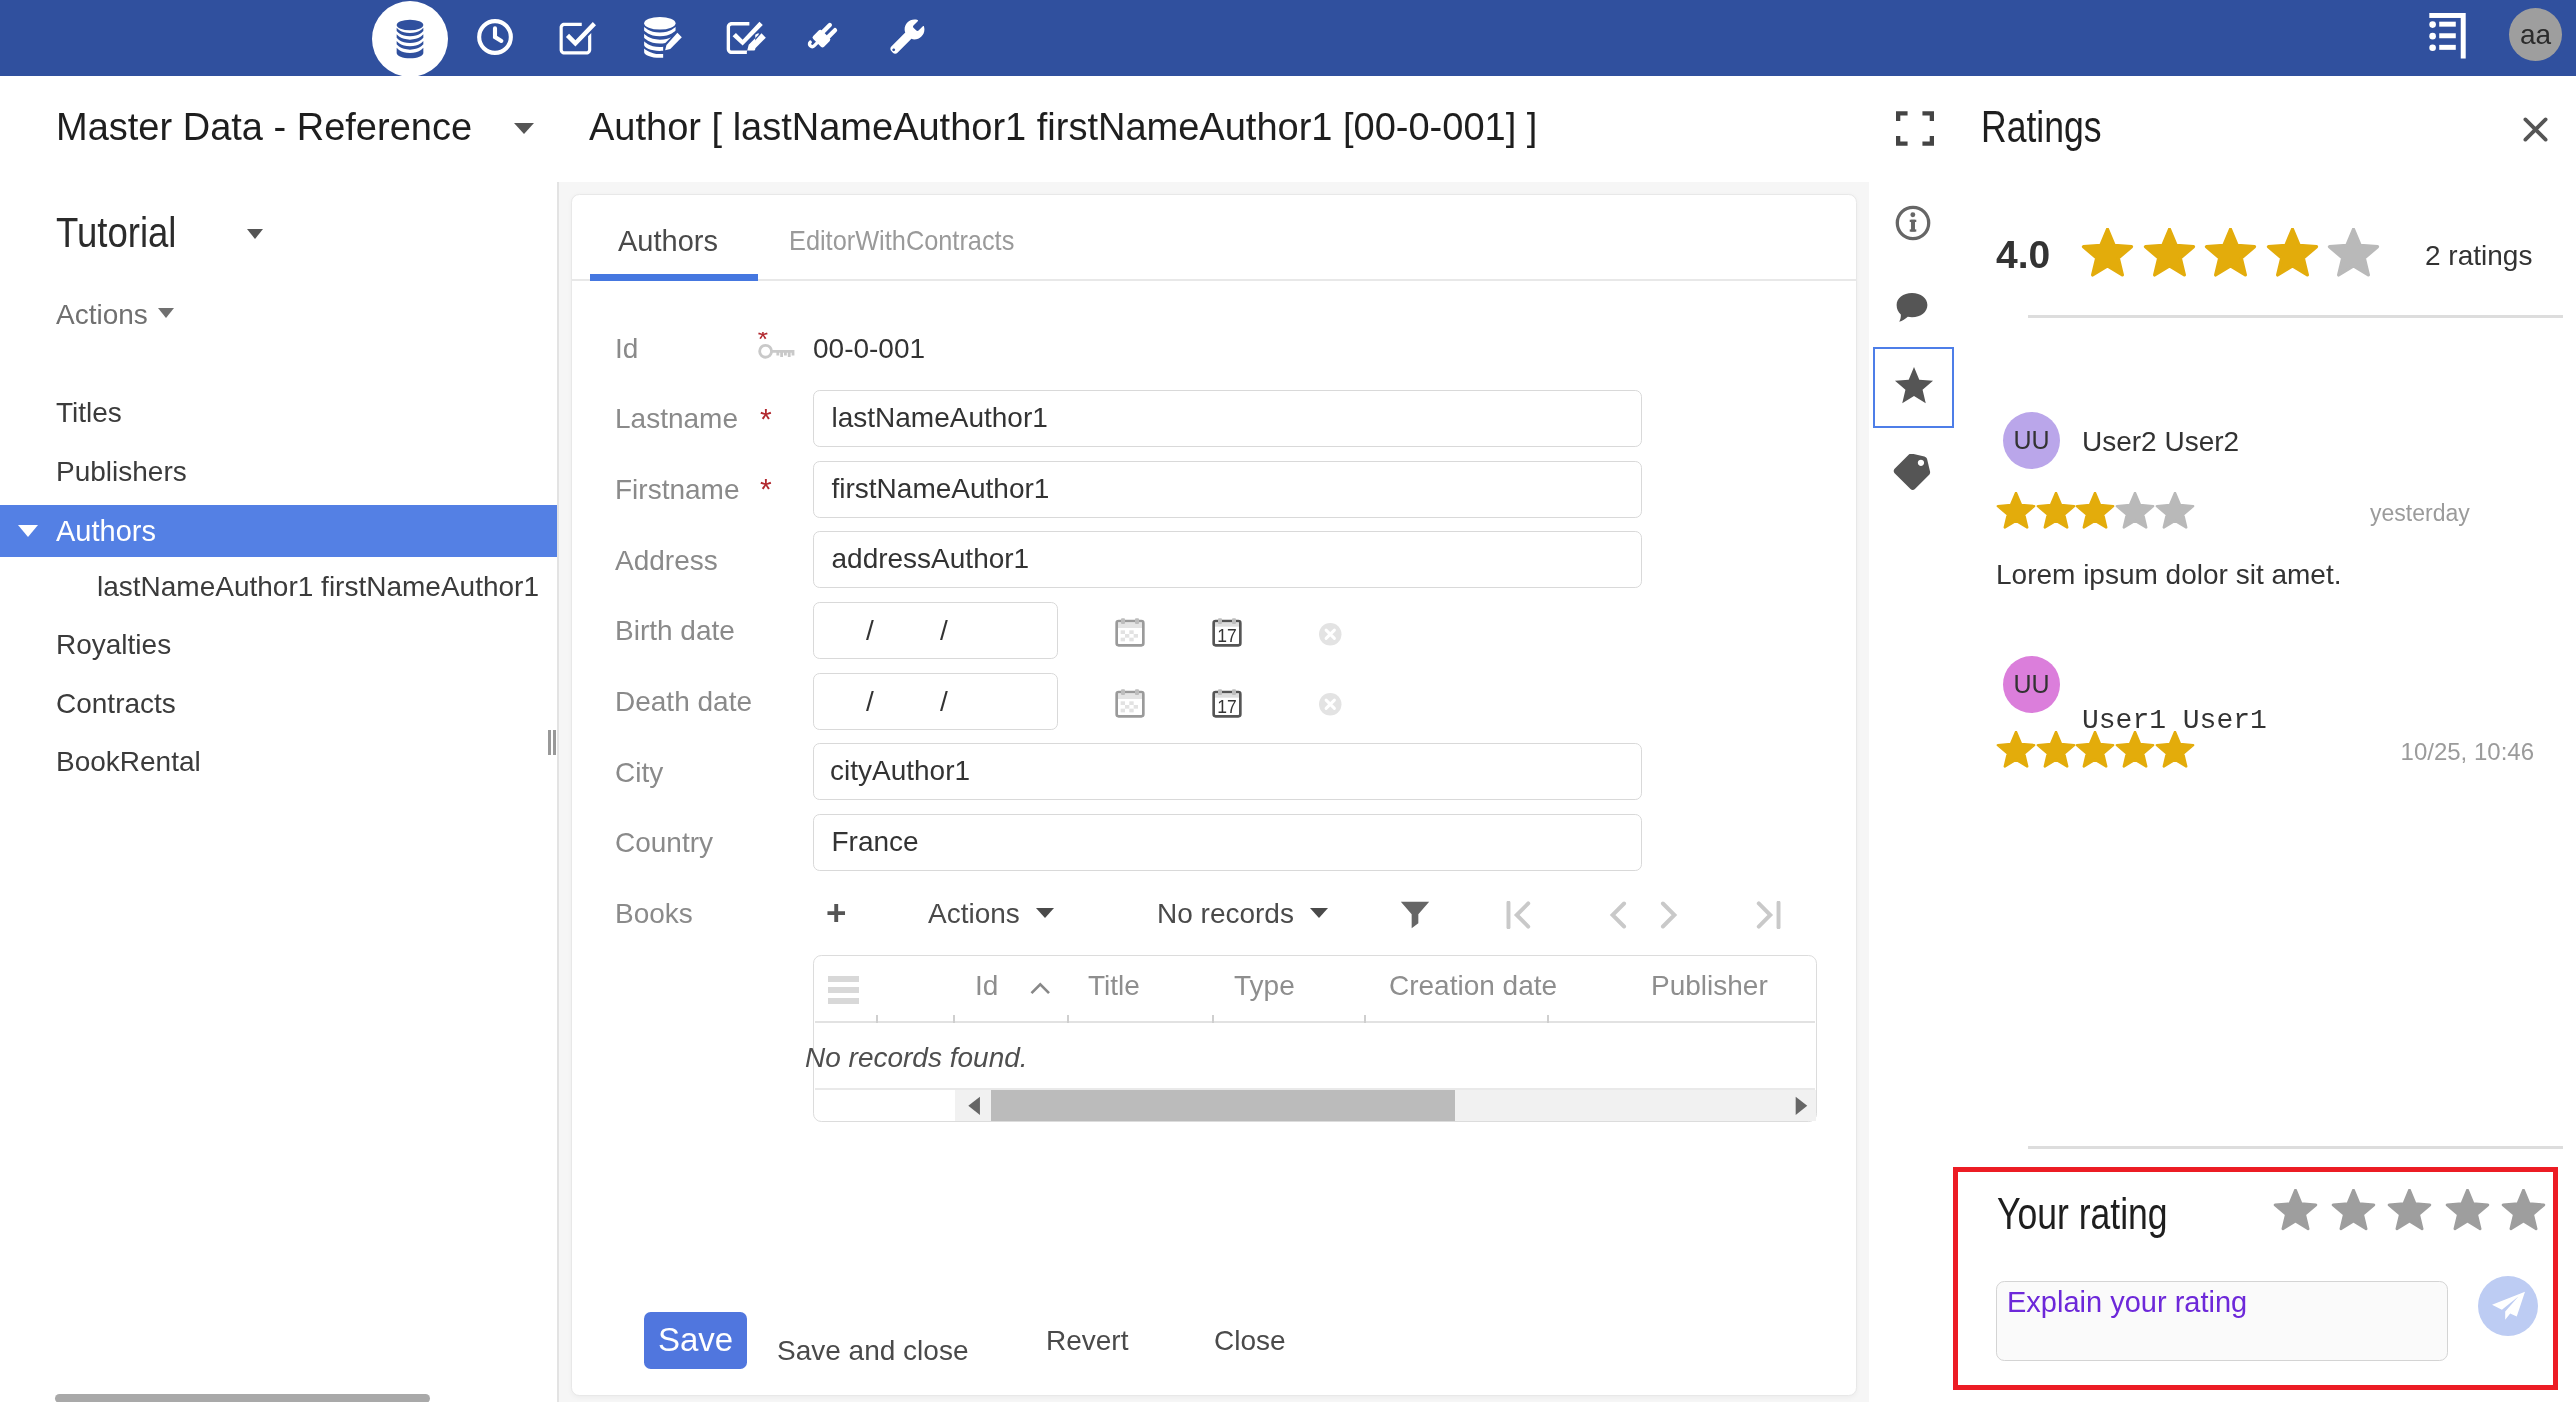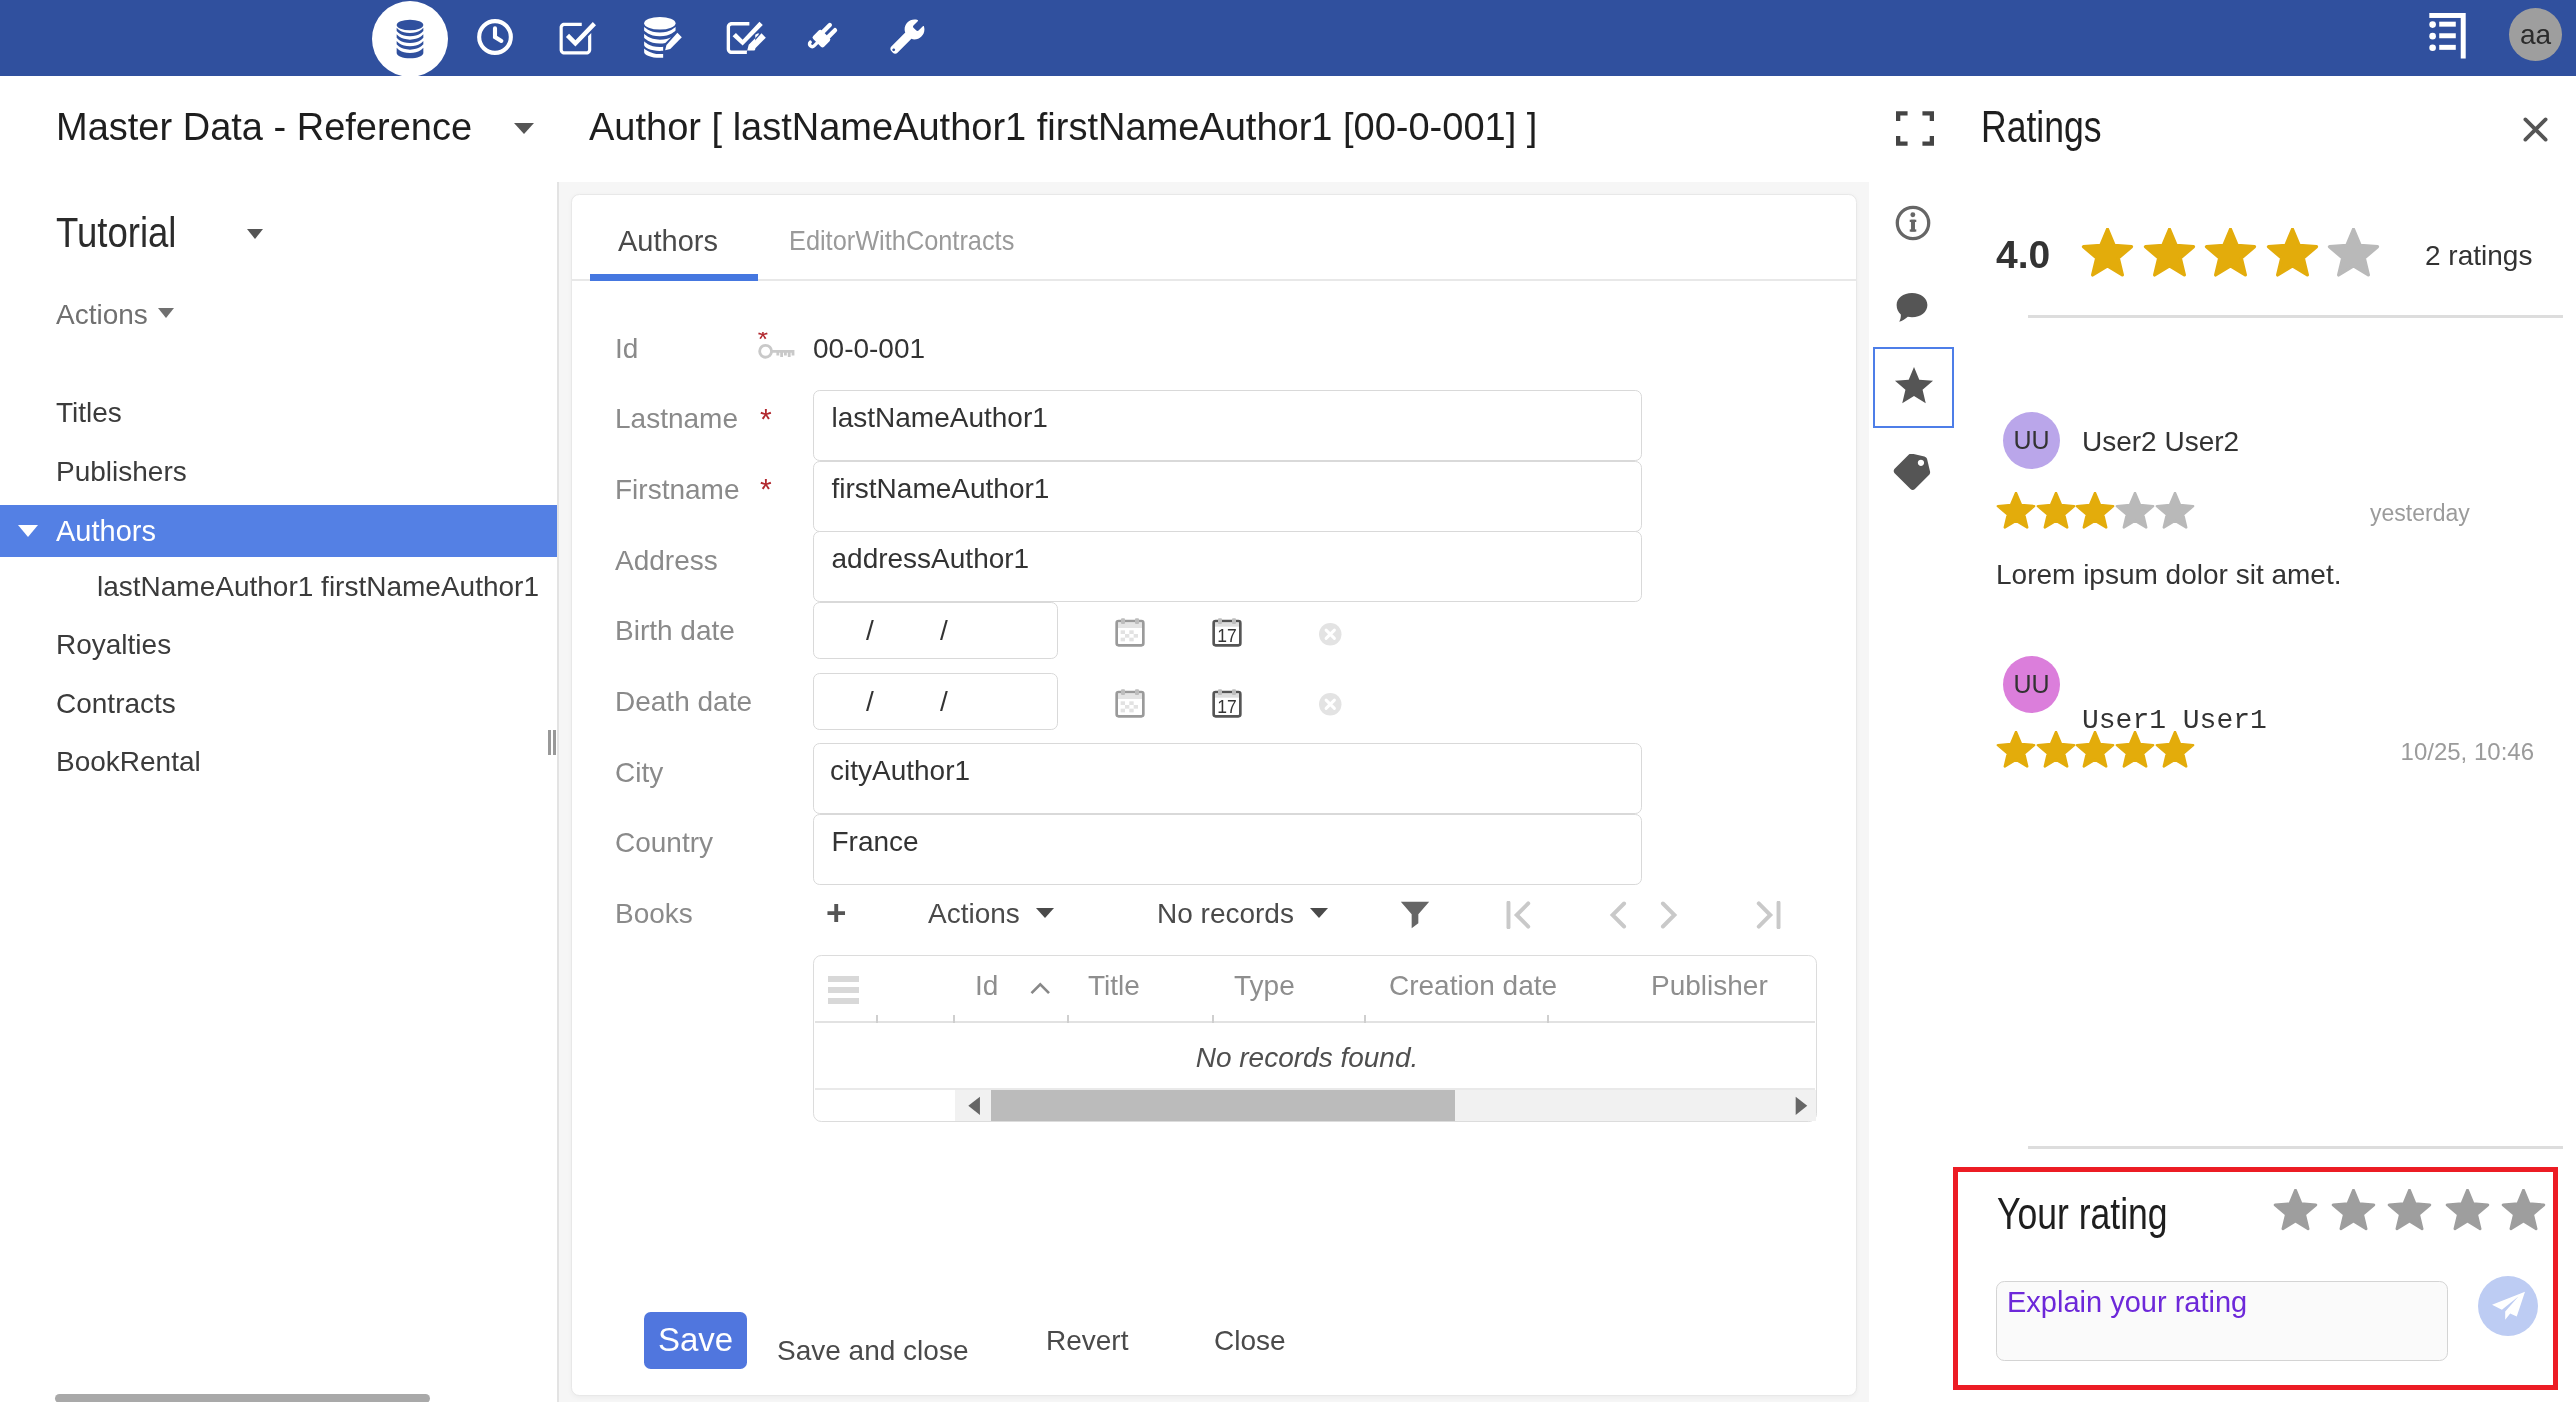--- a/index.html
+++ b/index.html
@@ -8,21 +8,21 @@
 .topbar { left:0; top:0; width:2576px; height:76px; background:#30509E; }
 .circle-w { left:372px; top:0.8px; width:76px; height:76px; border-radius:50%; background:#fff; }
 .ticon { top:17.5px; width:38px; height:38px; }
 .avatar { left:2509px; top:8.3px; width:53px; height:53px; border-radius:50%; background:#9E9E9E; color:#2b2b2b; font-size:28px; text-align:center; line-height:53px; }
 .sideitem { left:56px; font-size:28px; color:#3b3b3b; line-height:31px; }
 .caret { width:0; height:0; border-left:10px solid transparent; border-right:10px solid transparent; border-top:11.6px solid #555; }
 .graypanel { left:559px; top:182px; width:1310px; height:1221px; background:#F6F6F6; }
 .card { left:571px; top:194px; width:1286px; height:1202px; background:#fff; border:0.8px solid #E8E8E8; border-radius:8.3px; box-shadow:0 1.7px 5px rgba(0,0,0,0.04); }
 .flabel { left:615px; font-size:28px; color:#8A8A8A; line-height:31px; }
 .fval { font-size:28px; color:#333; line-height:31px; }
-.finput { left:813px; width:829px; height:71px; border:1.7px solid #D9D9D9; border-radius:6.7px; background:#fff; font-size:28px; color:#333; line-height:53px; padding-left:17.5px; }
+.finput { left:813px; width:829px; height:57px; border:1.7px solid #D9D9D9; border-radius:6.7px; background:#fff; font-size:28px; color:#333; line-height:53px; padding-left:17.5px; }
 .dinput { left:813px; width:245px; height:57px; border:1.7px solid #D9D9D9; border-radius:6.7px; background:#fff; }
 .req { color:#B2282E; font-size:30px; left:760px; }
 .thead { font-size:28px; color:#8E8E8E; line-height:31px; }
 .st { display:inline-block; }
 .gold { fill:#E3AC0B; stroke:#E3AC0B; stroke-width:0.13; } .gstar { fill:#B9B9B9; stroke:#B9B9B9; stroke-width:0.13; } .gstar2 { fill:#9E9E9E; stroke:#9E9E9E; stroke-width:0.13; }
 .uavatar { width:57px; height:57px; border-radius:50%; text-align:center; line-height:57px; font-size:25px; color:#333; }
 .rsep { height:2.5px; background:#DDDDDD; left:2028px; width:535px; }
 .rdate { font-size:24px; color:#9B9B9B; line-height:27px; }
 .t34 { font-size:28px; color:#333; line-height:31px; }
 </style>
@@ -249,21 +249,21 @@
 <div class="a thead" style="left:1234px;top:970px;">Type</div>
 <div class="a thead" style="left:1389px;top:970px;">Creation date</div>
 <div class="a thead" style="left:1651px;top:970px;">Publisher</div>
 <div class="a" style="left:815px;top:1021px;width:1000px;height:1.7px;background:#E2E2E2;"></div>
 <div class="a" style="left:876px;top:1015px;width:1.7px;height:7.5px;background:#CFCFCF;"></div>
 <div class="a" style="left:953px;top:1015px;width:1.7px;height:7.5px;background:#CFCFCF;"></div>
 <div class="a" style="left:1067px;top:1015px;width:1.7px;height:7.5px;background:#CFCFCF;"></div>
 <div class="a" style="left:1212px;top:1015px;width:1.7px;height:7.5px;background:#CFCFCF;"></div>
 <div class="a" style="left:1364px;top:1015px;width:1.7px;height:7.5px;background:#CFCFCF;"></div>
 <div class="a" style="left:1547px;top:1015px;width:1.7px;height:7.5px;background:#CFCFCF;"></div>
-<div class="a" style="left:805px;top:1042px;width:1004px;text-align:center;font-size:28px;font-style:italic;color:#4f4f4f;line-height:31px;">No records found.</div>
+<div class="a" style="left:805px;top:1042px;width:1004px;text-align:left;font-size:28px;font-style:italic;color:#4f4f4f;line-height:31px;">No records found.</div>
 <div class="a" style="left:815px;top:1088px;width:1000px;height:1.7px;background:#E9E9E9;"></div>
 <div class="a" style="left:955px;top:1090px;width:861px;height:31px;background:#F1F1F1;"></div>
 <div class="a" style="left:991px;top:1090px;width:464px;height:31px;background:#BBBBBB;"></div>
 <svg class="a" style="left:965px;top:1095px" width="16.6" height="21.6" viewBox="0 0 10 13">
     <path d="M9,1 L2,6.5 L9,12 Z" fill="#666"></path>
   </svg>
 <svg class="a" style="left:1794px;top:1095px" width="16.6" height="21.6" viewBox="0 0 10 13">
     <path d="M1,1 L8,6.5 L1,12 Z" fill="#666"></path>
   </svg>
 

